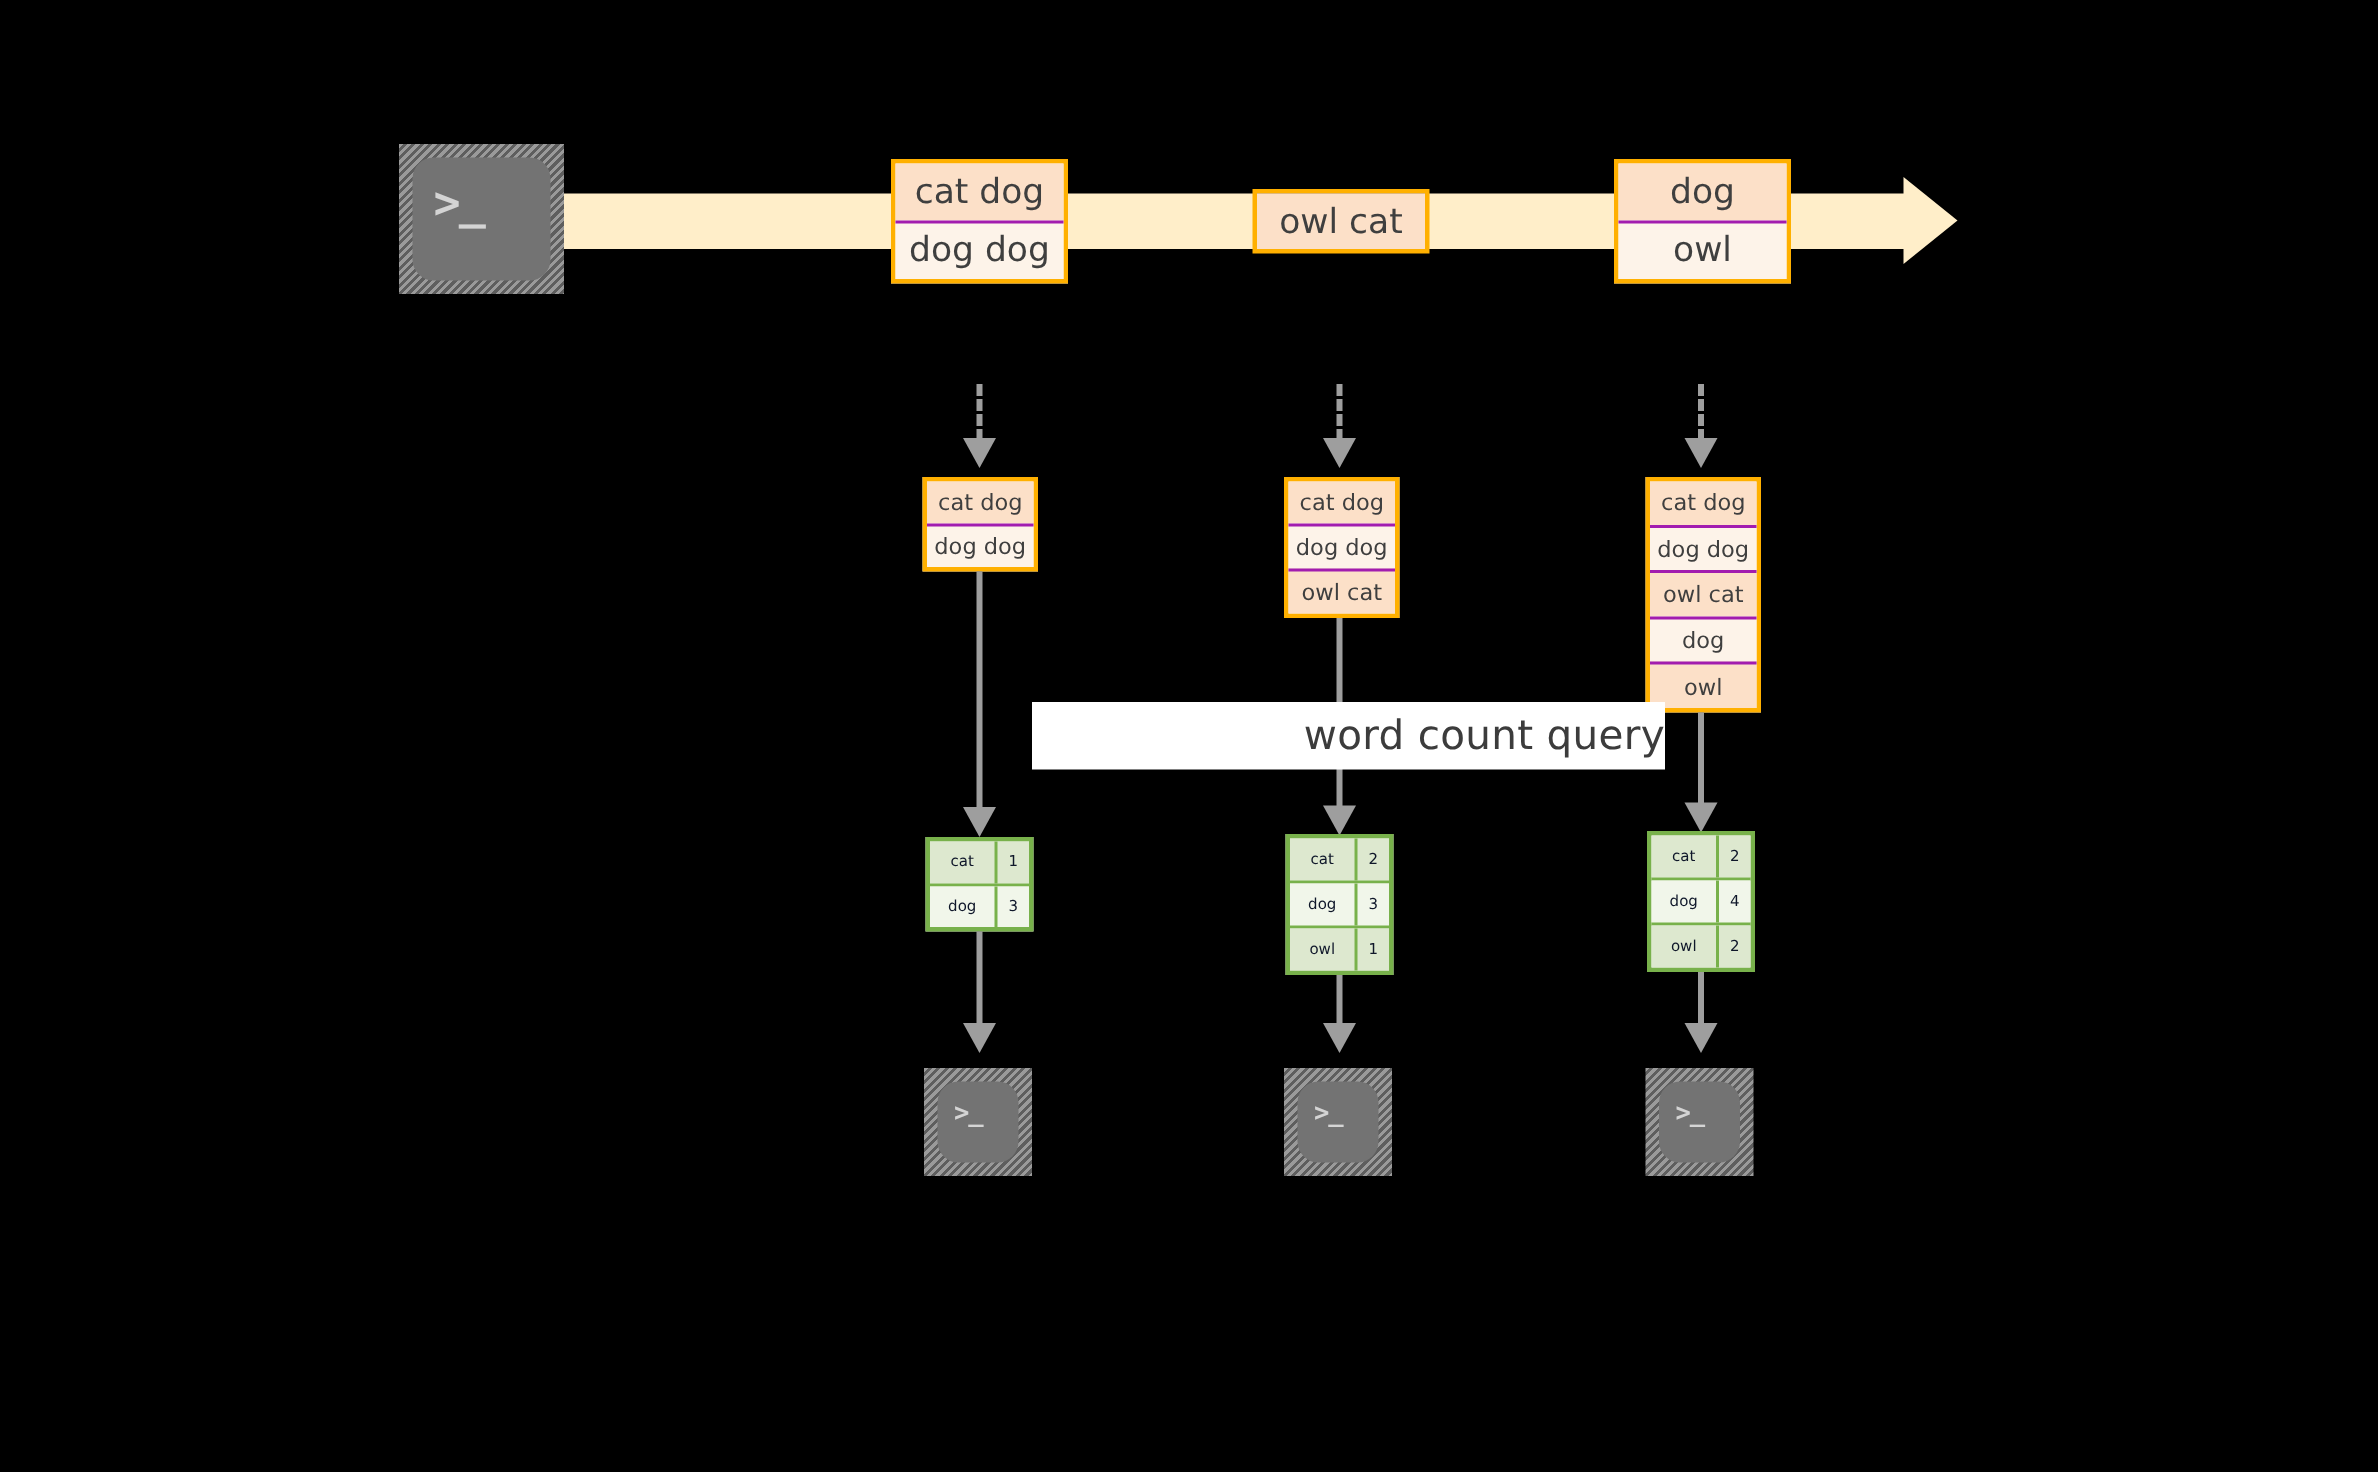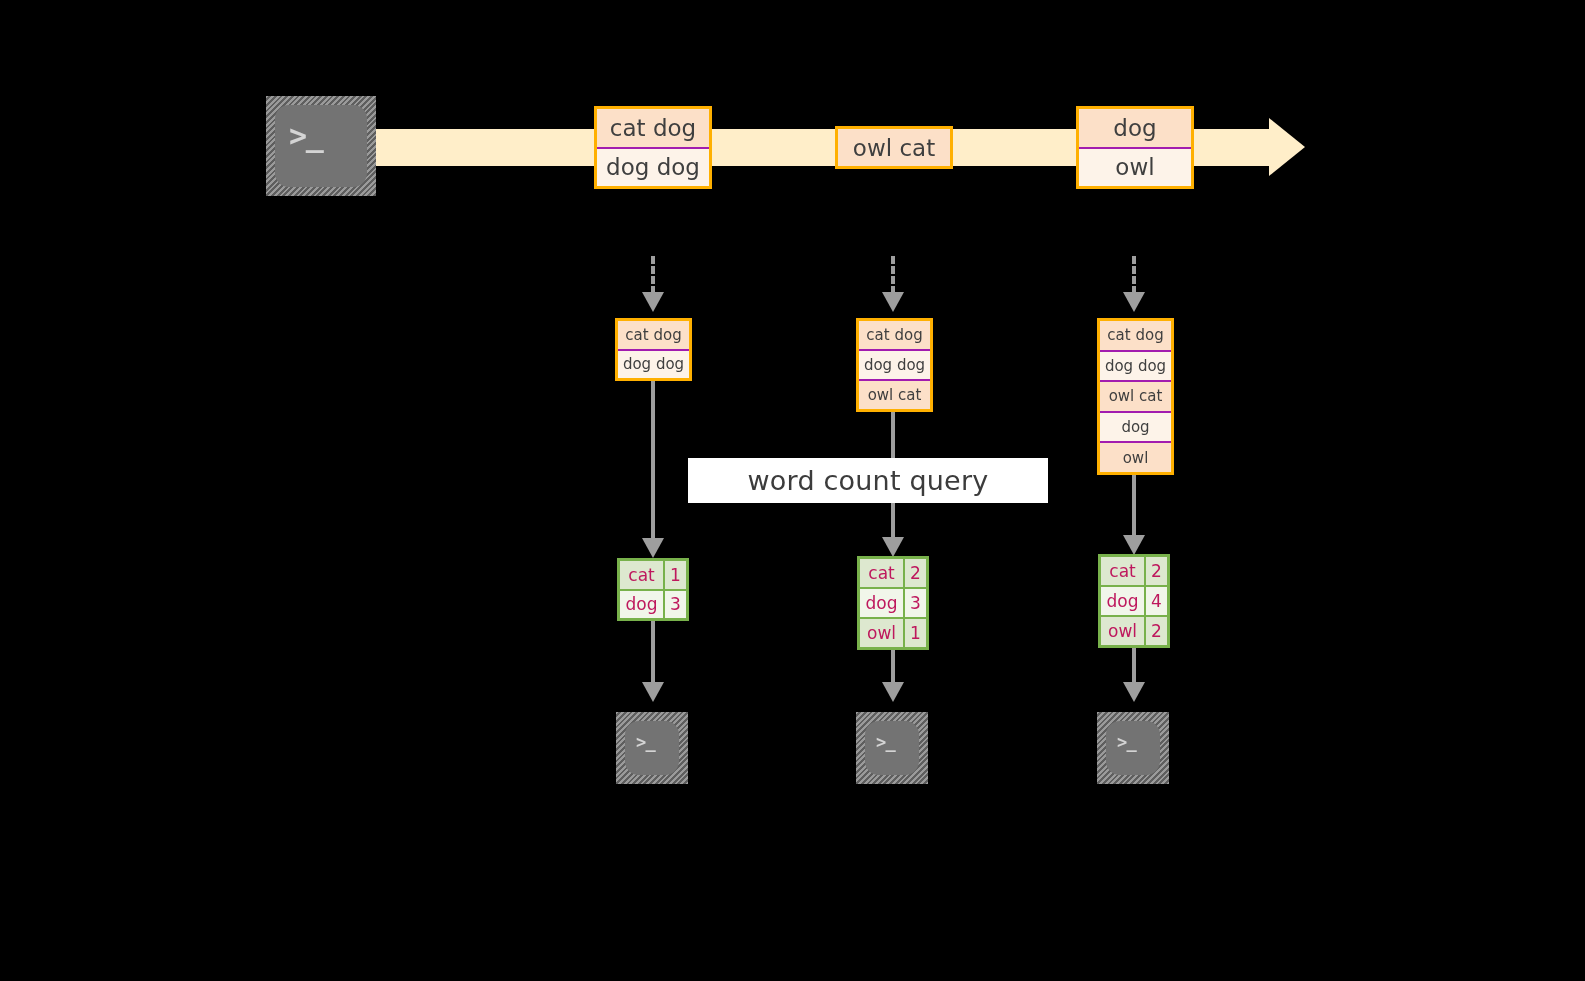--- a/index.html
+++ b/index.html
@@ -89,22 +89,22 @@
   .gtable .grow {
     flex: 1 1 0;
     display: flex;
     border-top: 2px solid #78b14b;
   }
   .gtable .grow:first-child { border-top: none; }
   .gtable .gc {
     display: flex;
     align-items: center;
     justify-content: center;
-    font-size: 17px;
-    color: #be185d;
+    font-size: 10px;
+    color: #0f172a;
   }
   .gtable .gc.k { flex: 0 0 43px; }
   .gtable .gc.v { flex: 1 1 auto; border-left: 2px solid #78b14b; }
   .gtable .grow.dark .gc { background: #dde8cf; }
   .gtable .grow.light .gc { background: #f1f6ea; }
 
   
   .gline {
     position: absolute;
     background: #9e9e9e;
@@ -264,17 +264,17 @@
 
   <div class="gline" style="left:1132px; top:648px; height:37px;"></div>
   <div class="ghead" style="left:1123px; top:682px;"></div>
 
   <div class="term term-small" style="left:1097px; top:712px; width:72px; height:72px;">
     <div class="inner">
       <span class="glyph">&gt;_</span>
     </div>
   </div>
 
-  <div class="band" style="left:688px; top:458px; width:360px; height:45px;">
+  <div class="band" style="left:688px; top:468px; width:422px; height:45px;justify-content:flex-end;">
     <span class="band-text">word count query</span>
   </div>
 
 </div>
 
 </body></html>

